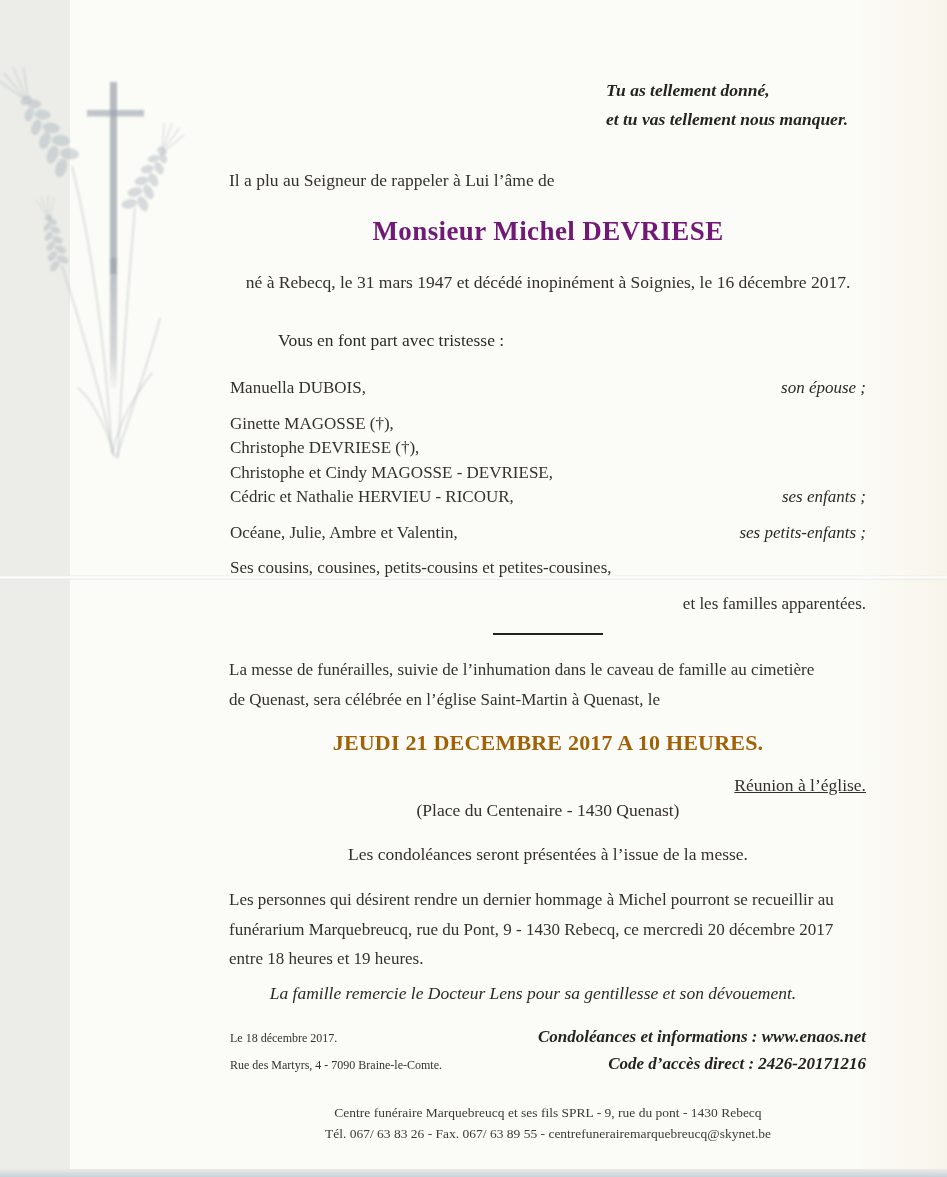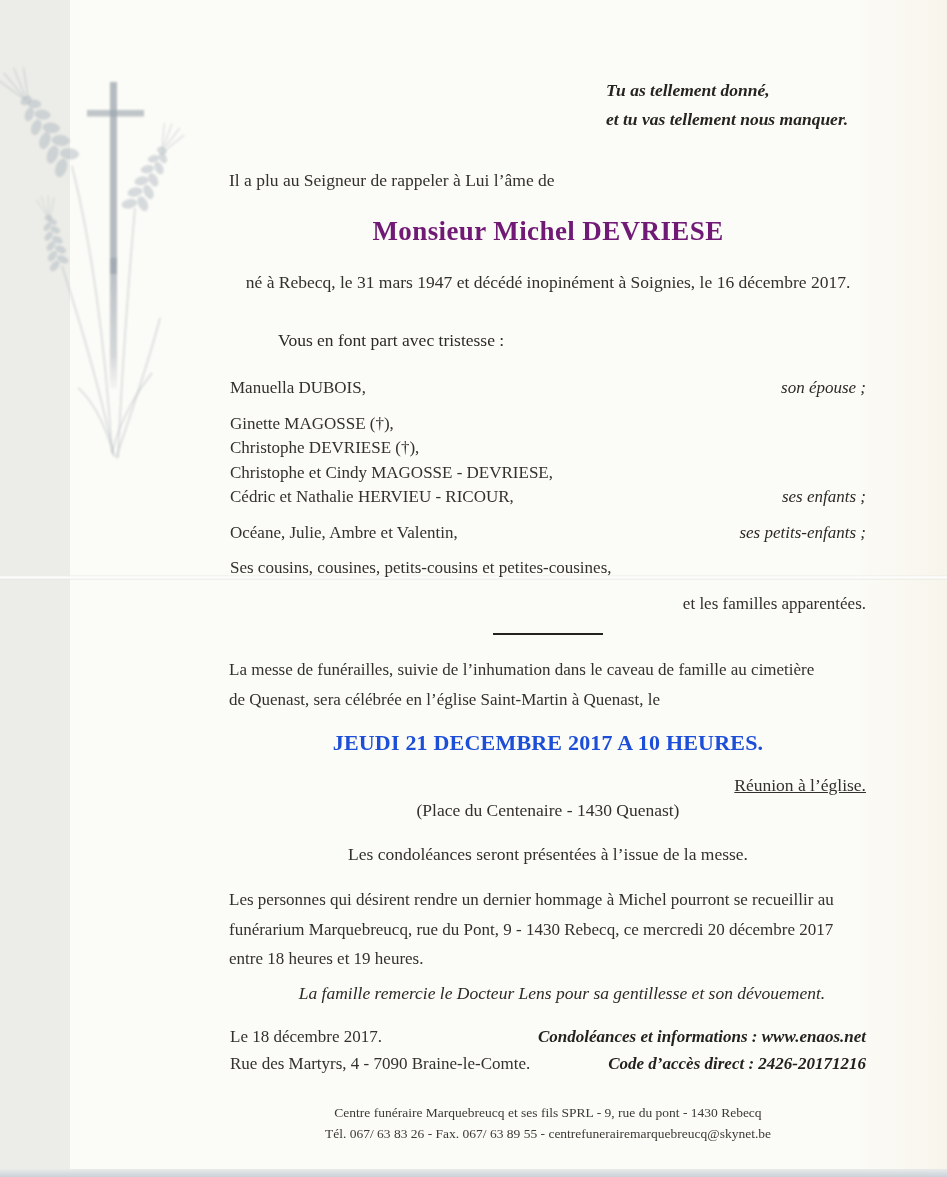--- a/index.html
+++ b/index.html
@@ -31,31 +31,31 @@
   .family-row{display:flex;justify-content:space-between;align-items:flex-end;margin-bottom:11px;}
   .family-row:nth-child(5){margin-bottom:0;justify-content:flex-end;}
   .family-names div{font-size:17px;line-height:24.5px;}
   .family-role{font-size:17px;font-style:italic;line-height:24.5px;color:#2c2a26;white-space:nowrap;}
 
   .divider{left:493px;top:633px;width:110px;height:2px;background:#23221f;}
 
   .para{font-size:17px;line-height:29.5px;}
   .ceremony-para{left:229px;top:655px;width:660px;}
   .ceremony-datetime{left:230px;top:730px;width:636px;text-align:center;
-    font-size:22px;font-weight:bold;letter-spacing:0.2px;color:#1d4ed8;}
+    font-size:22px;font-weight:bold;letter-spacing:0.2px;color:#a16207;}
   .ceremony-meeting{left:230px;top:775px;width:636px;text-align:right;font-size:17.5px;text-decoration:underline;}
   .ceremony-place{left:230px;top:800px;width:636px;text-align:center;font-size:17.5px;}
   .condolences-note{left:230px;top:844px;width:636px;text-align:center;font-size:17.5px;}
   .visitation-para{left:229px;top:885px;width:670px;}
-  .thanks-line{left:244px;top:983px;width:636px;text-align:center;font-size:17.5px;font-style:italic;color:#2c2a26;}
+  .thanks-line{left:215px;top:983px;width:636px;text-align:center;font-size:17.5px;font-style:italic;color:#2c2a26;}
 
   .closing-row{left:230px;width:636px;display:flex;justify-content:space-between;align-items:baseline;}
   .closing-row1{top:1027px;}
   .closing-row2{top:1054px;}
-  .closing-left{font-size:17px;}
+  .closing-left{font-size:12px;}
   .closing-right{font-size:17px;font-weight:bold;font-style:italic;color:#24221e;}
 
   .footer{left:180px;top:1103px;width:736px;text-align:center;
     font-size:13.5px;line-height:20.5px;color:#3d3a34;}
 </style>
 </head>
 <body>
 
 <div class="page">
 

